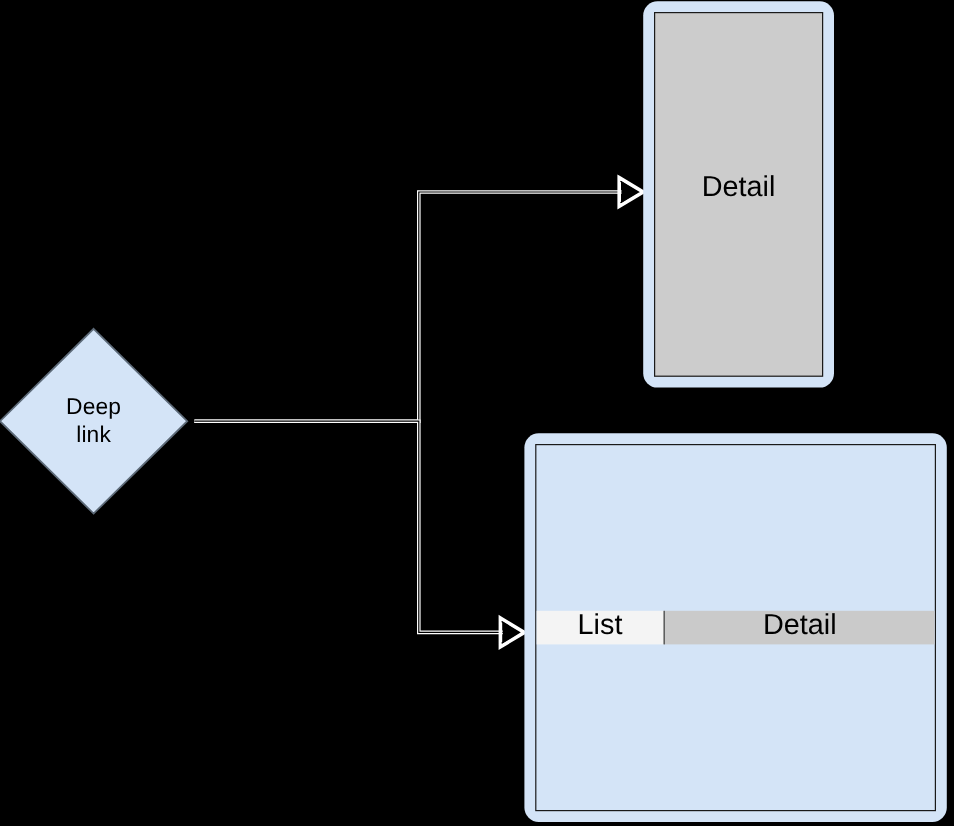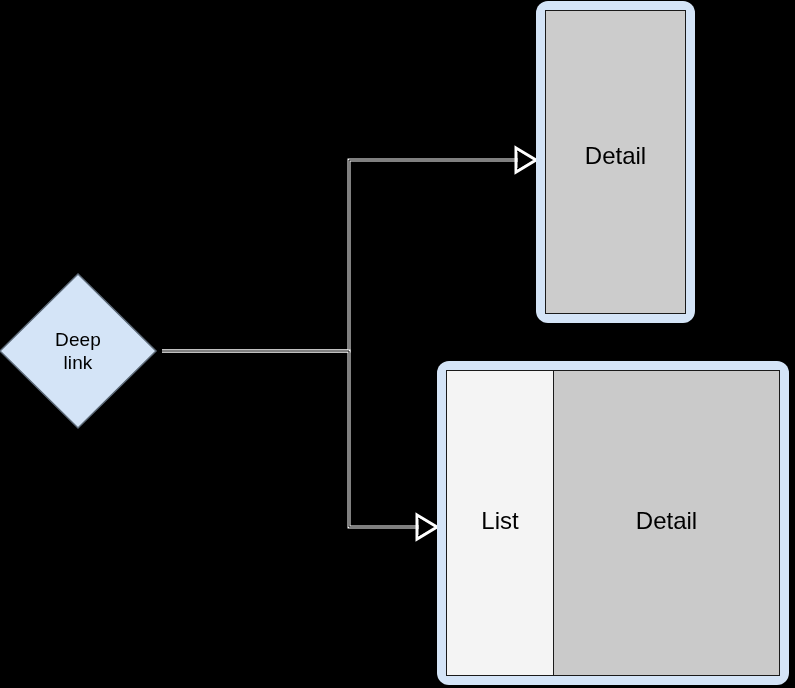--- a/index.html
+++ b/index.html
@@ -104,20 +104,21 @@
   #tablet-screen {
     position: absolute;
     left: 9px;
     top: 9px;
     right: 9px;
     bottom: 9px;
     border: 1px solid #1a1a1a;
     box-sizing: border-box;
     display: flex;
     overflow: hidden;
+    align-items: center;
   }
   #tablet-list-pane {
     width: 107px;
     flex: 0 0 107px;
     background: #f4f4f4;
     border-right: 1px solid #1a1a1a;
     box-sizing: border-box;
     display: flex;
     align-items: center;
     justify-content: center;

